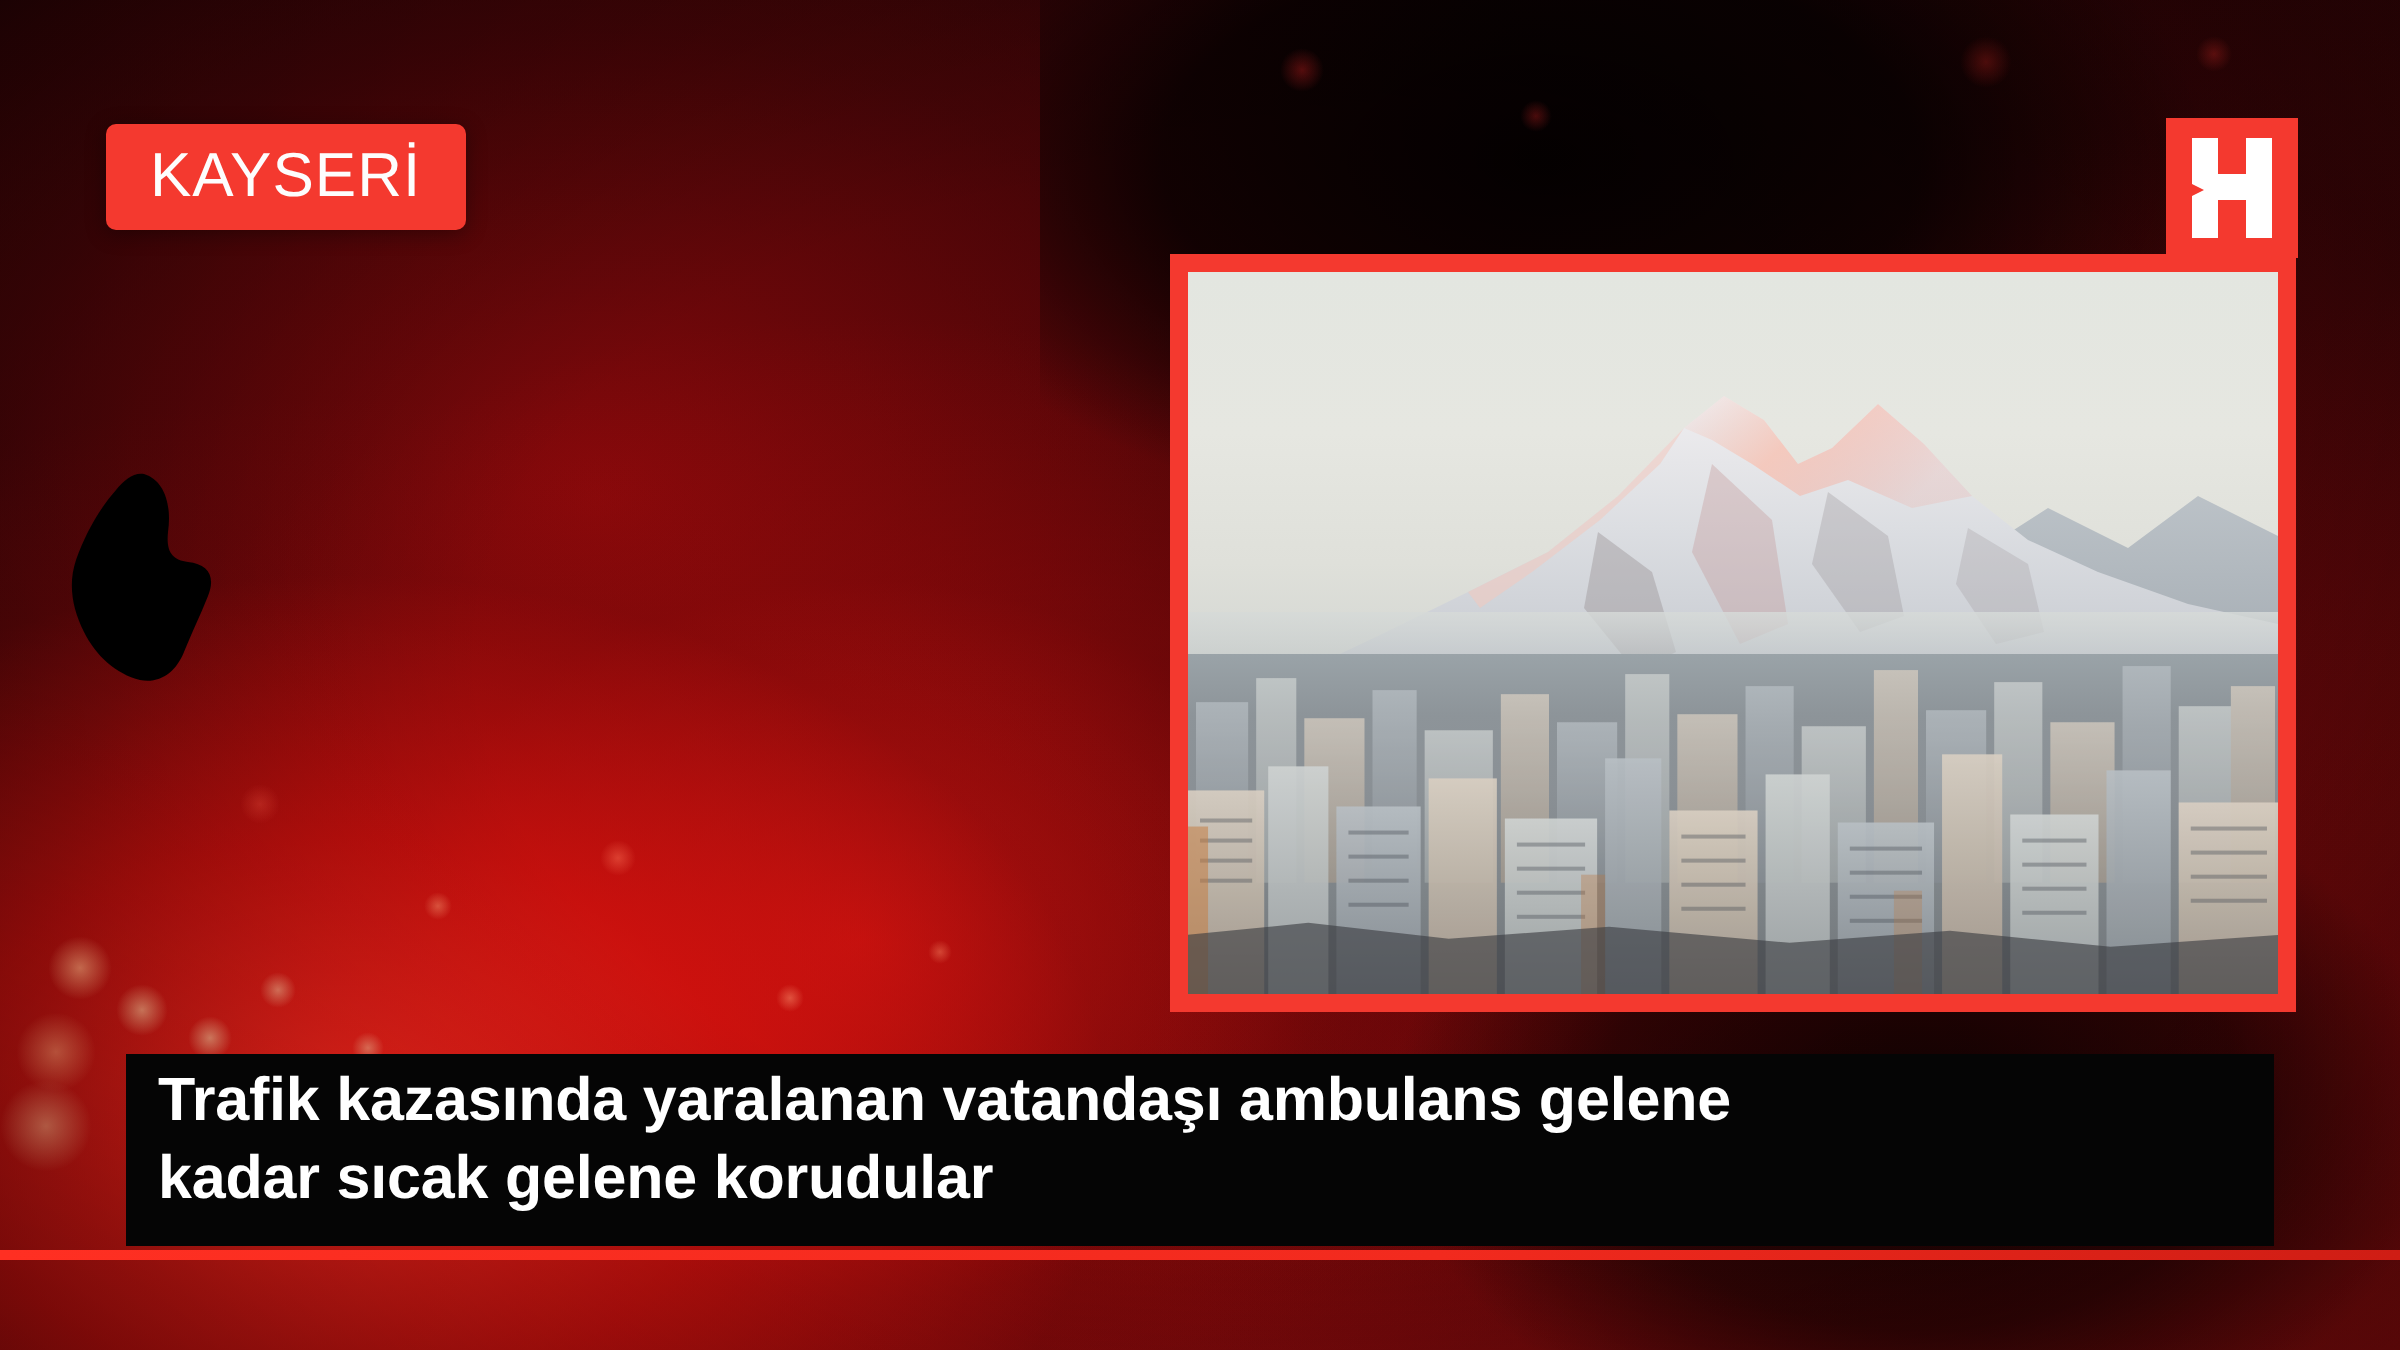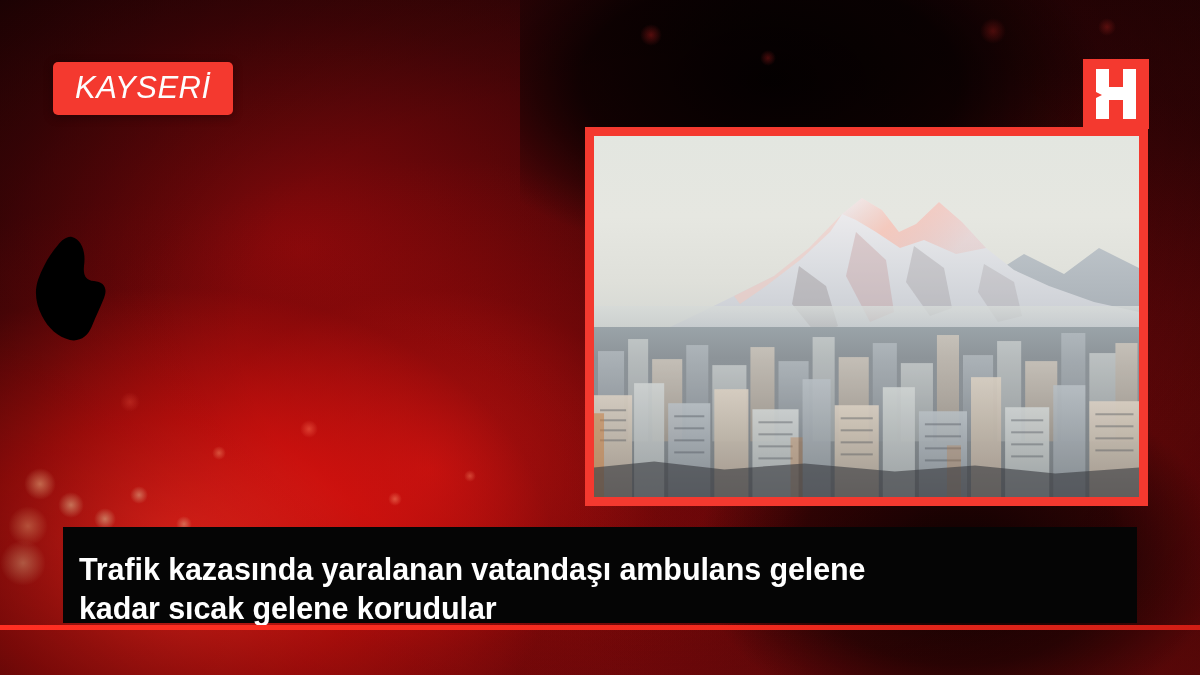--- a/index.html
+++ b/index.html
@@ -54,21 +54,20 @@
   .badge{
     position:absolute;left:53px;top:62px;
     padding:10px 22px 12px 22px;
     background:#f4392f;
     border-radius:5px;
     color:#fdfdfd;
     font-size:31px;
     letter-spacing:.5px;
     line-height:1;
     box-shadow:0 2px 10px rgba(0,0,0,.35);
-    font-style:italic;
   }
 
   
   .logo{
     position:absolute;left:1083px;top:59px;
     width:66px;height:70px;
     background:#f4392f;
     display:flex;align-items:center;justify-content:center;
   }
   .logo svg{display:block;}
@@ -98,21 +97,21 @@
     background:linear-gradient(180deg, rgba(214,218,216,.85) 0%, rgba(170,178,182,.35) 60%, rgba(150,158,163,0) 100%);
   }
   .bldgs{position:absolute;left:0;right:0;bottom:0;height:50%;}
 
   
   .caption{
     position:absolute;left:63px;top:527px;
     width:1074px;height:96px;
     background:#050505;
     box-sizing:border-box;
-    padding:23px 16px 0 16px;
+    padding:4px 16px 0 16px;
   }
   .caption h1{
     margin:0;
     color:#ffffff;
     font-size:30.5px;
     font-weight:bold;
     line-height:1.29;
     letter-spacing:-.1px;
   }
   .redrule{

